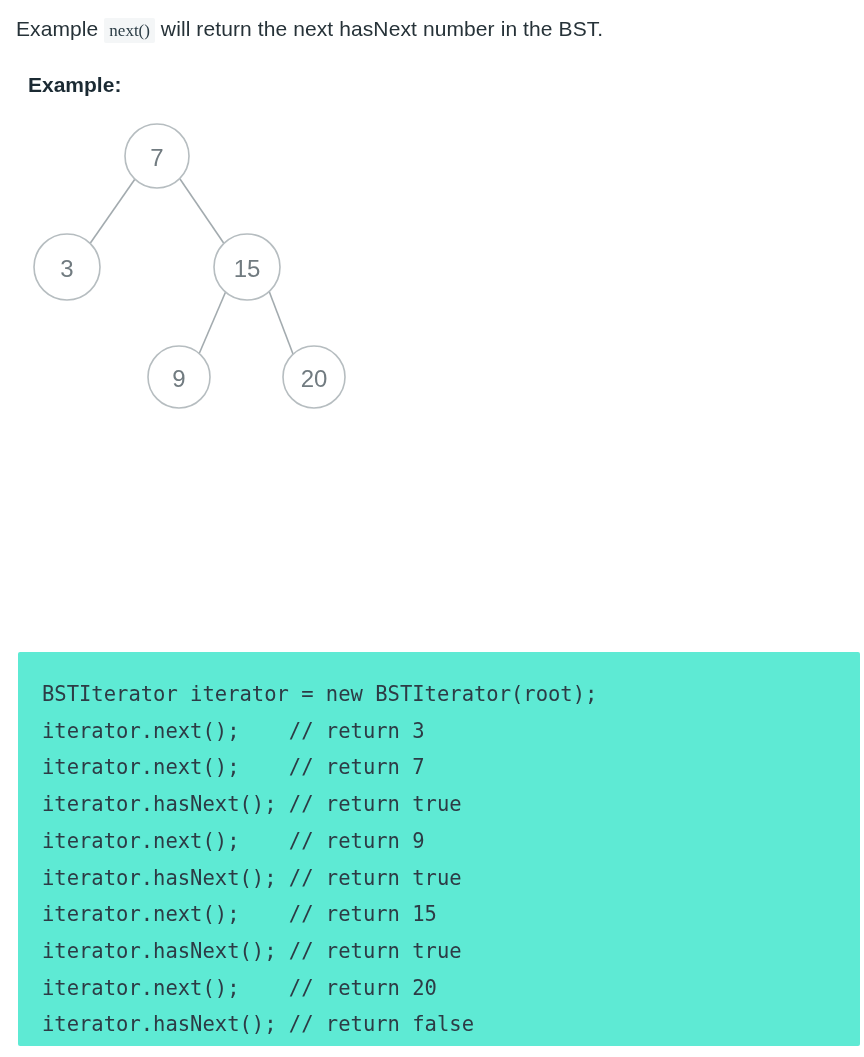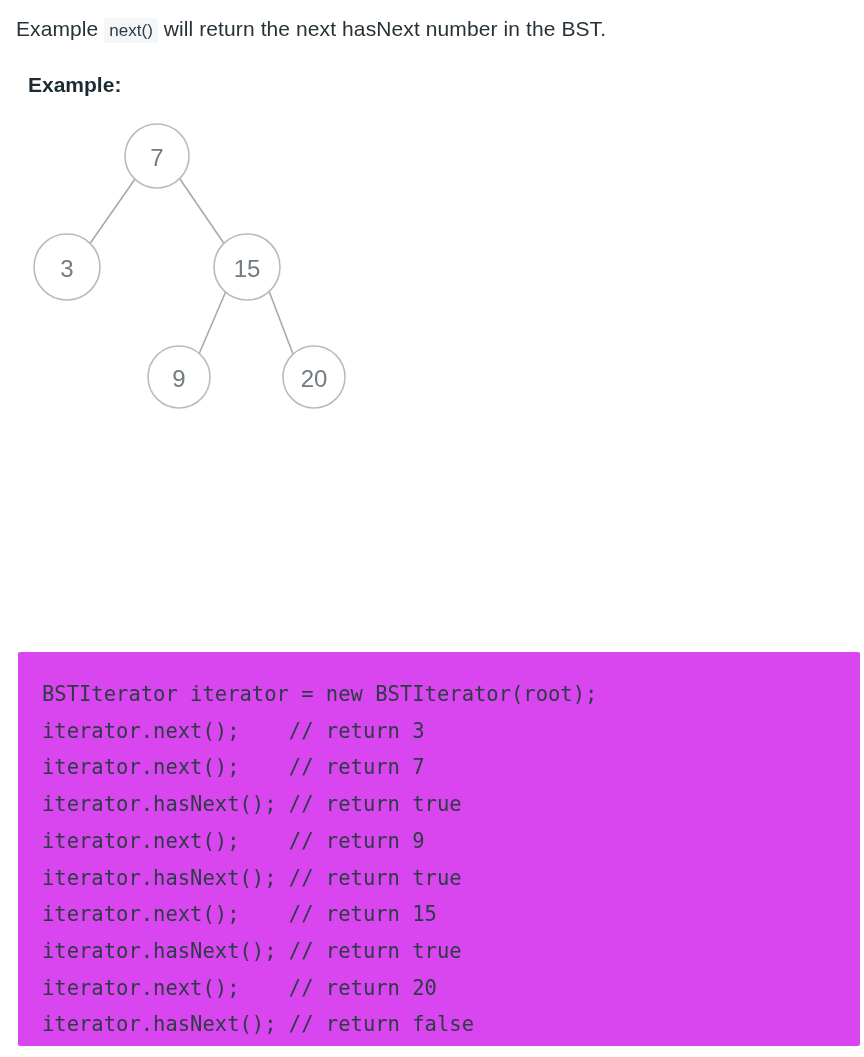--- a/index.html
+++ b/index.html
@@ -32,21 +32,21 @@
   p.para {
     margin: 0 0 22px 0;
     font-size: 21px;
     line-height: 34px;
     color: #263238;
     font-weight: 400;
     letter-spacing: 0.1px;
   }
 
   code.inline-code {
-    font-family: Liberation Sans, sans-serif;
+    font-family: Liberation Serif, serif;
     font-size: 17px;
     background: #f4f6f7;
     color: #2b3c45;
     padding: 3px 5px;
     border-radius: 2px;
     letter-spacing: 0px;
   }
 
   h3.example-heading {
     margin: 12px;
@@ -89,21 +89,21 @@
     fill: none;
   }
 
   .code-block {
     position: absolute;
     left: 18px;
     top: 652px;
     width: 842px;
     height: 394px;
     box-sizing: border-box;
-    background: #d946ef;
+    background: #5eead4;
     border-radius: 2px;
     overflow: hidden;
   }
   .code-block pre {
     margin: 0;
     padding: 24px 0 0 24px;
     font-family: "DejaVu Sans Mono", "Liberation Mono", monospace;
     font-size: 20.5px;
     line-height: 36.7px;
     color: #2d3b45;

